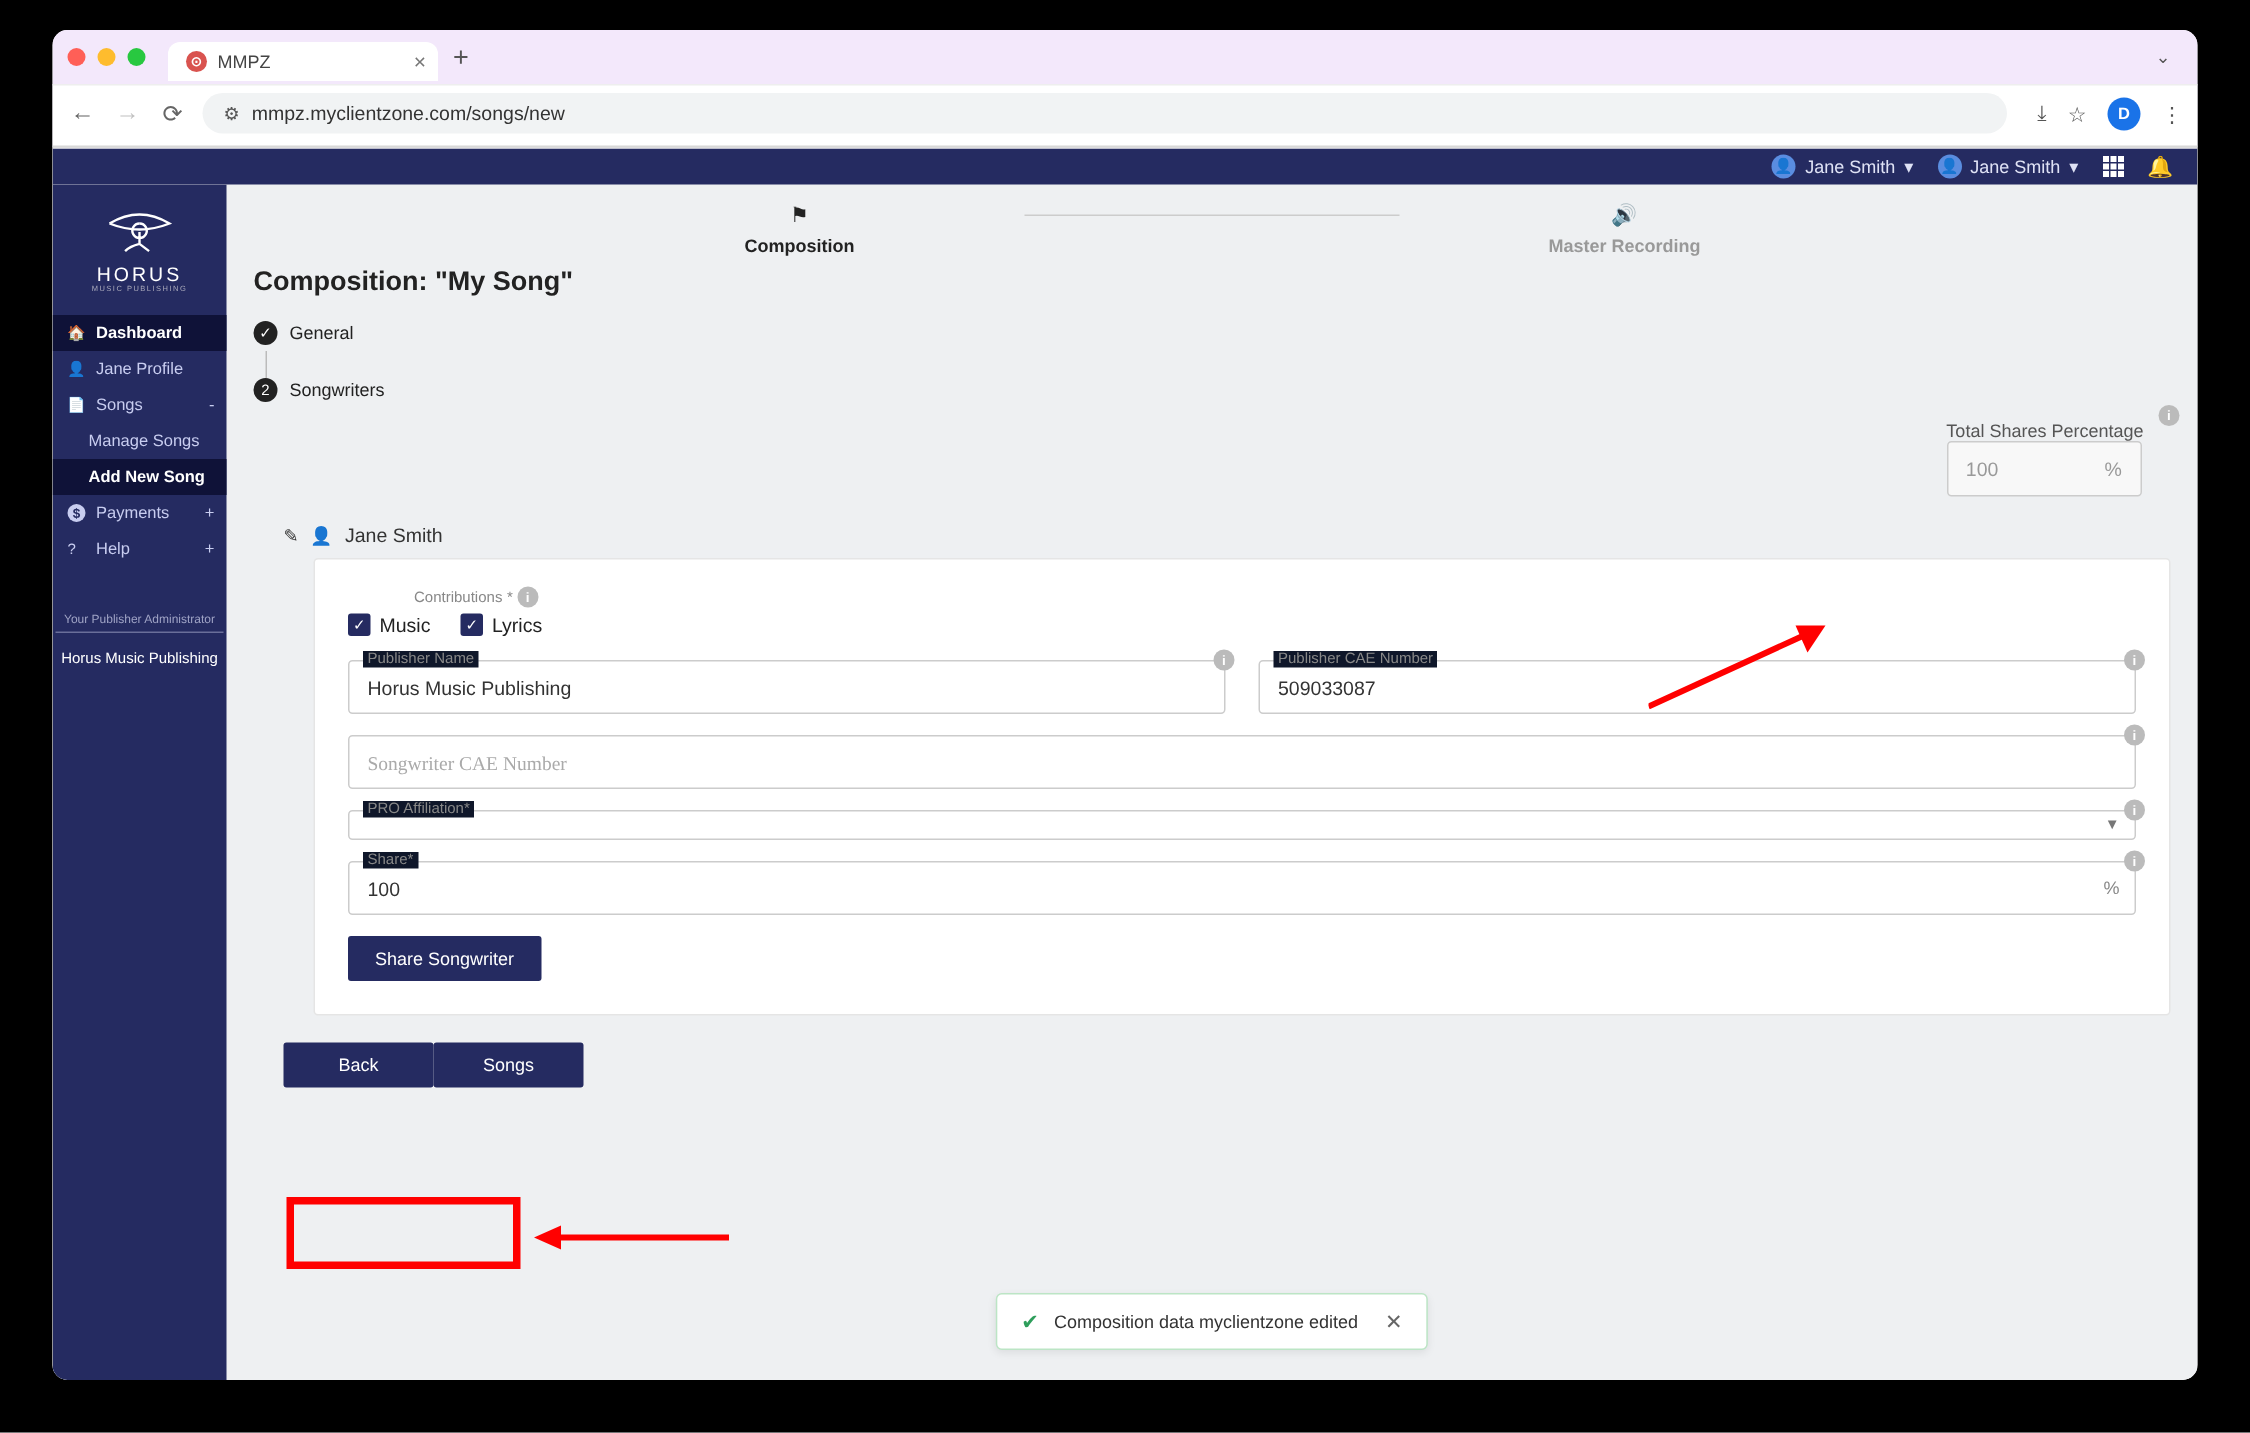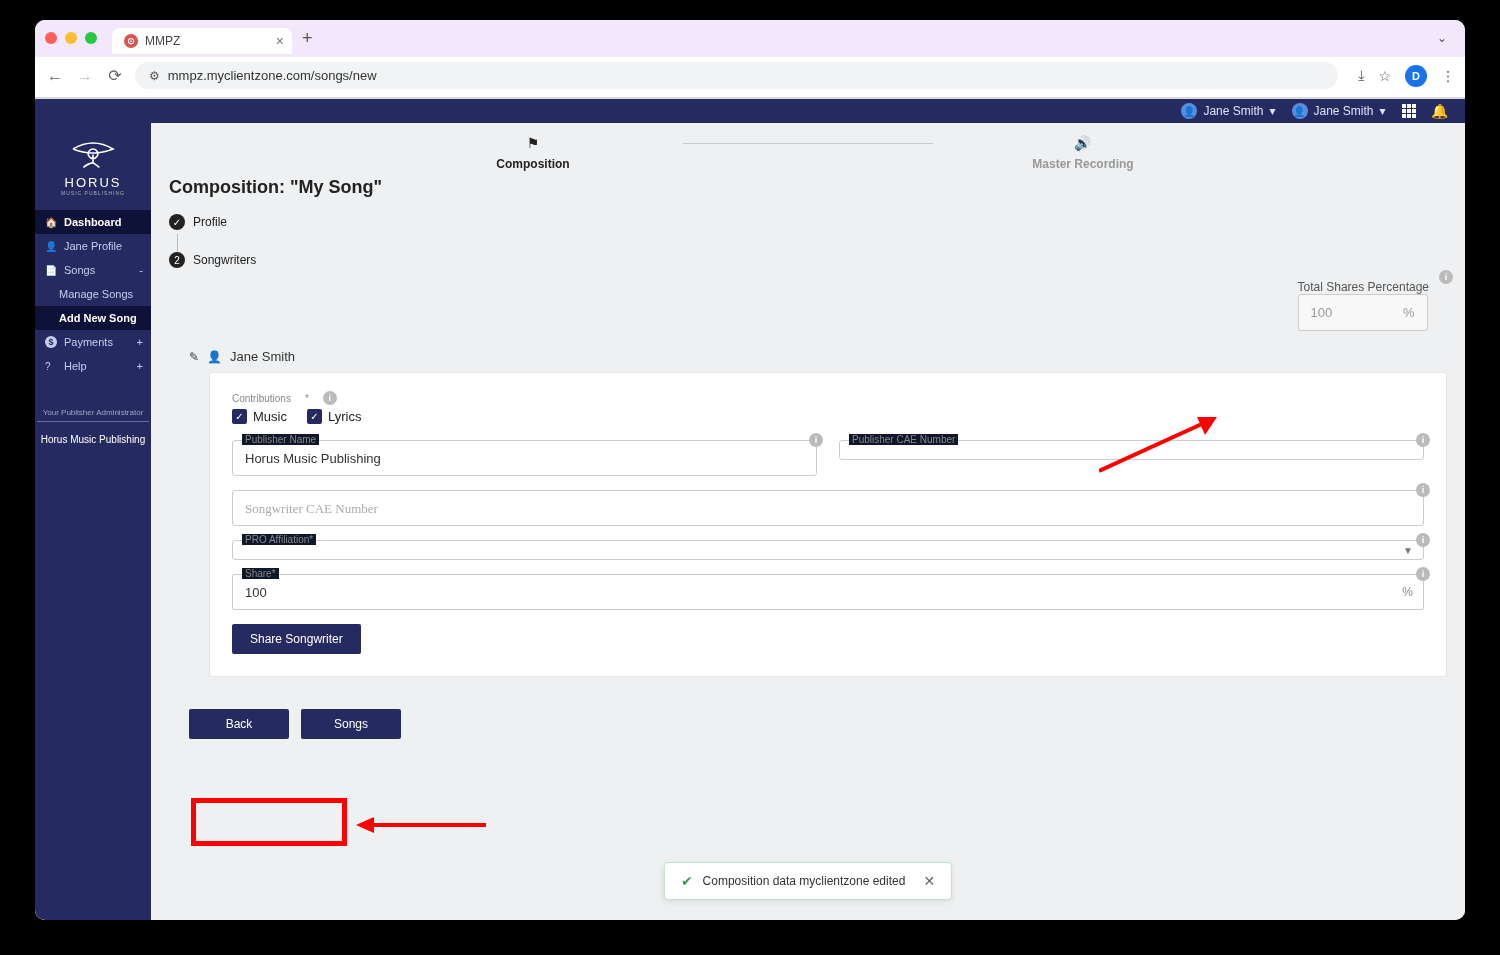--- a/index.html
+++ b/index.html
@@ -70,21 +70,21 @@
 .shares-row { display: flex; justify-content: flex-end; align-items: flex-start; gap:6px; margin-bottom: 18px; position:relative;}
 .shares-label { font-size: 12px; color:#555; display:flex;align-items:center;gap:4px;}
 .info-badge { width:14px;height:14px;border-radius:50%;background:#bbb;color:#fff;font-size:9px;display:flex;align-items:center;justify-content:center;font-weight:700;}
 .shares-box { border:1px solid #ccc; border-radius:3px; padding: 10px 12px; width: 130px; background:#f8f8f8; display:flex;justify-content:space-between;align-items:center; color:#999; font-size:13px;}
 
 .sw-header { display: flex; align-items: center; gap: 8px; font-size: 13px; color:#333; margin-bottom:8px; margin-left:20px;}
 .sw-header .ico{font-size:12px;}
 
 .form-card { background: #fff; border:1px solid #e5e5e5; border-radius: 3px; padding: 18px 22px 22px; margin-left: 40px; }
 
-.fg-label { font-size: 10px; color:#888; display:flex;align-items:center;gap:14px; margin-bottom: 3px;}
+.fg-label { font-size: 10px; color:#888; display:flex;align-items:center;gap:3px; margin-bottom: 3px; margin-left: 44px;}
 .fg-label .req{color:#888;}
 
 .contrib { margin-bottom: 16px;}
 .chk-row { display:flex; gap:20px; margin-top:4px;}
 .chk { display:flex; align-items:center; gap:6px; font-size:13px; color:#222;}
 .chk-box { width:15px;height:15px;background:#252b61;display:flex;align-items:center;justify-content:center;color:#fff;font-size:10px;border-radius:2px;}
 
 .row2 { display:flex; gap:22px; margin-bottom:14px;}
 .field { flex:1; position:relative;}
 .field-box { border:1px solid #ccc; border-radius:3px; padding:10px 12px 8px; position:relative;}
@@ -92,21 +92,21 @@
 .field-val { font-size:13px; color:#333; min-height:16px;}
 .field-ph { color:#aaa;font-family:Liberation Serif, serif;}
 .field-info { position:absolute; top:-7px; right:-6px;}
 .dd-caret { position:absolute; right:10px; top:50%; transform:translateY(-50%); font-size:10px; color:#777;}
 .pct {position:absolute; right:10px; top:50%; transform:translateY(-50%); font-size:12px; color:#888;}
 
 .full { width:100%; margin-bottom:14px;}
 
 .save-btn { background:#252b61; color:#fff; border:none; padding:8px 18px; font-size:12px; border-radius:2px;}
 
-.bottom-btns { display:flex; gap:12px; margin-top:32px; margin-left:20px;}
+.bottom-btns { display:flex; margin-top:18px; margin-left:20px;}
 .btn-nav { background:#252b61; color:#fff; border:none; width:100px; padding:8px 0; font-size:12px; border-radius:2px;}
 
 .toast { position:absolute; bottom:20px; left:50%; transform:translateX(-50%); background:#fff; border:1px solid #bce5c5; border-radius:4px; padding:10px 16px; display:flex; align-items:center; gap:10px; font-size:12px; color:#333; box-shadow:0 2px 6px rgba(0,0,0,0.08);}
 .toast-ico{color:#2e9e5b;font-size:14px;}
 .toast-x{color:#666;margin-left:8px;font-size:14px;}
 
 
 .arrow { position:absolute; pointer-events:none; }
 .arrow-line { stroke:#ff0000; stroke-width:4; fill:none;}
 .arrow-head { fill:#ff0000;}
@@ -233,21 +233,21 @@
             <div class="wstep-icon">🔊</div>
             <div class="wstep-label">Master Recording</div>
           </div>
         </div>
 
         <div class="page-title">Composition: "My Song"</div>
 
         <div class="stepper">
           <div class="stepper-item">
             <span class="step-circle">✓</span>
-            <span>Profile</span>
+            <span>General</span>
           </div>
           <div class="stepper-line"></div>
           <div class="stepper-item">
             <span class="step-circle">2</span>
             <span>Songwriters</span>
           </div>
         </div>
 
         <div class="shares-row">
           <div>
@@ -291,20 +291,21 @@
             <div class="field">
               <div class="field-box">
                 <span class="field-label">Publisher Name</span>
                 <div class="field-val">Horus Music Publishing</div>
               </div>
               <span class="field-info info-badge">i</span>
             </div>
             <div class="field">
               <div class="field-box">
                 <span class="field-label">Publisher CAE Number</span>
+                <div class="field-val">509033087</div>
               </div>
               <span class="field-info info-badge">i</span>
             </div>
           </div>
 
           <div class="field full">
             <div class="field-box">
               <div class="field-val field-ph">Songwriter CAE Number</div>
             </div>
             <span class="field-info info-badge">i</span>

